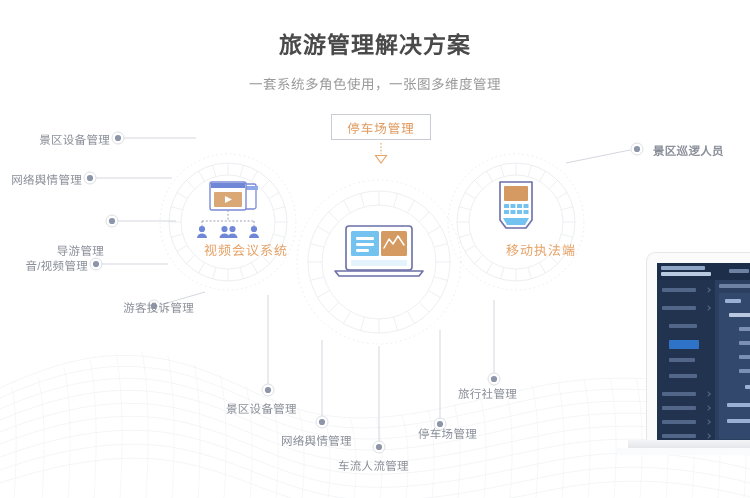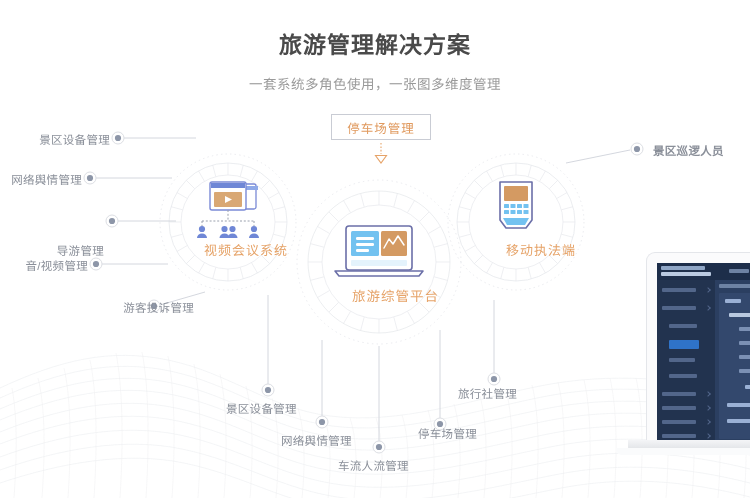--- a/index.html
+++ b/index.html
@@ -416,21 +416,20 @@
       </g>
       <path d="M-13 10 L13 10 L9 17 L-9 17 Z" fill="#73c2f0"></path>
     </g>
   </svg>
 
   <div id="authority-box">
     <span>停车场管理</span>
   </div>
 
   <div class="node-caption" id="caption-video" style="left:168px; top:240px; width:120px;">视频会议系统</div>
-  <div class="node-caption" id="caption-center" style="left:319px; top:285px; width:120px;">旅游综管平台</div>
   <div class="node-caption" id="caption-mobile" style="left:456px; top:240px; width:120px;">移动执法端</div>
 
   <div class="side-label right-align" style="left:0px; top:131px; width:110px;">景区设备管理</div>
   <div class="side-label right-align" style="left:0px; top:171px; width:82px;">网络舆情管理</div>
   <div class="side-label right-align" style="left:0px; top:214px; width:104px;margin-top:28px;">导游管理</div>
   <div class="side-label right-align" style="left:0px; top:257px; width:88px;">音/视频管理</div>
   <div class="side-label right-align" style="left:0px; top:299px; width:146px;padding-left:48px;">游客投诉管理</div>
 
   <div class="side-label" style="left:653px; top:142px;font-weight:bold;">景区巡逻人员</div>
 

